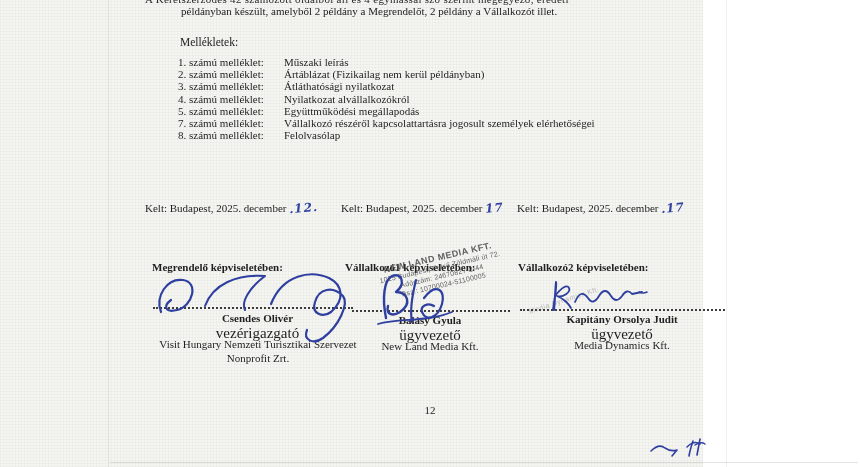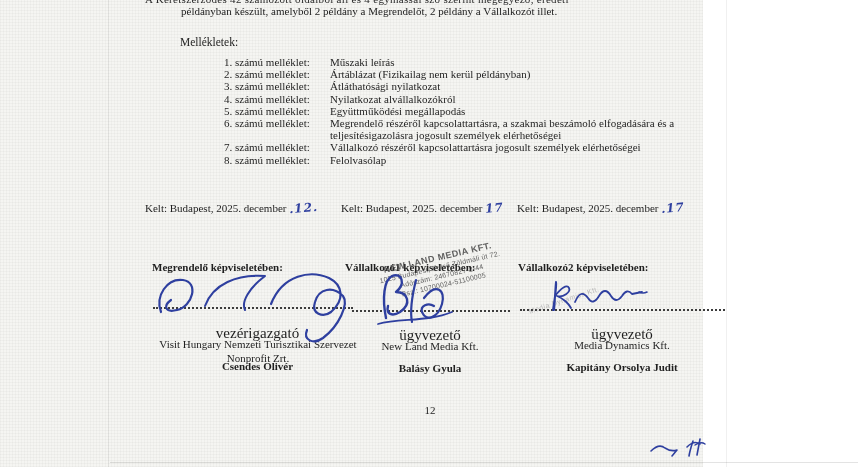--- a/index.html
+++ b/index.html
@@ -14,37 +14,37 @@
     color:#1f1f1f;
   }
   .fold{position:absolute;top:0;width:1px;height:467px;background:rgba(60,60,60,0.08);}
   .fold.f1{left:108px;}
   .fold.f2{left:726px;}
   .edge-bottom{position:absolute;left:110px;top:462px;width:748px;height:1px;background:rgba(60,60,60,0.14);}
   .clause-l1{position:absolute;left:145px;top:-7px;width:597px;font-size:11px;line-height:13px;letter-spacing:0.3px;text-align:justify;color:#2a2a2a;}
   .clause-l2{position:absolute;left:181px;top:5px;width:560px;font-size:11px;line-height:13px;color:#222;}
   .attach-head{position:absolute;left:180px;top:36px;font-size:11.5px;color:#1d1d1d;}
   .attach-list{position:absolute;left:178px;top:56px;width:516px;font-size:11px;line-height:12.2px;}
-  .attach-row{display:flex;margin-left:46px;}
+  .attach-row{display:flex;}
   .attach-label{flex:0 0 106px;}
   .attach-value{flex:1;}
   .date-line{position:absolute;top:201px;font-size:11px;white-space:nowrap;}
   .date-line.d1{left:145px;}
   .date-line.d2{left:341px;}
   .date-line.d3{left:517px;}
   .hand-day{display:inline-block;font-family:"DejaVu Serif",serif;font-style:italic;font-weight:bold;font-size:12px;color:#2e3f9f;transform:rotate(-5deg);margin-left:3px;letter-spacing:1px;}
   .sig-header{position:absolute;top:261px;font-size:11px;font-weight:bold;white-space:nowrap;}
   .sig-header.h1{left:152px;}
   .sig-header.h2{left:345px;}
   .sig-header.h3{left:518px;}
   .dotline{position:absolute;height:0;border-bottom:2px dotted #3c3c3c;}
   .dot1{left:153px;top:307px;width:200px;}
   .dot2{left:352px;top:310px;width:158px;}
   .dot3{left:520px;top:309px;width:205px;}
-  .sig-name{position:absolute;font-size:11px;font-weight:bold;text-align:center;margin-top:48px;}
+  .sig-name{position:absolute;font-size:11px;font-weight:bold;text-align:center;}
   .n1{left:140px;top:312px;width:235px;}
   .n2{left:342px;top:314px;width:176px;}
   .n3{left:512px;top:313px;width:220px;}
   .sig-role{position:absolute;font-size:15px;text-align:center;}
   .r1{left:140px;top:325px;width:235px;}
   .r2{left:342px;top:327px;width:176px;}
   .r3{left:512px;top:326px;width:220px;}
   .sig-company{position:absolute;font-size:11px;font-weight:normal;text-align:center;line-height:13.5px;}
   .c1{left:147px;top:338px;width:222px;}
   .c2{left:342px;top:340px;width:176px;}
@@ -98,24 +98,20 @@
       <span class="attach-label">3.  számú melléklet:</span>
       <span class="attach-value">Átláthatósági nyilatkozat</span>
     </div>
     <div class="attach-row">
       <span class="attach-label">4.  számú melléklet:</span>
       <span class="attach-value">Nyilatkozat alvállalkozókról</span>
     </div>
     <div class="attach-row">
       <span class="attach-label">5. számú melléklet:</span>
       <span class="attach-value">Együttműködési megállapodás</span>
-    </div>
-    <div class="attach-row">
-      <span class="attach-label">6. számú melléklet:</span>
-      <span class="attach-value">Megrendelő részéről kapcsolattartásra, a szakmai beszámoló elfogadására és a teljesítésigazolásra jogosult személyek elérhetőségei</span>
     </div>
     <div class="attach-row">
       <span class="attach-label">7. számú melléklet:</span>
       <span class="attach-value">Vállalkozó részéről kapcsolattartásra jogosult személyek elérhetőségei</span>
     </div>
     <div class="attach-row">
       <span class="attach-label">8. számú melléklet:</span>
       <span class="attach-value">Felolvasólap</span>
     </div>
   </div>

